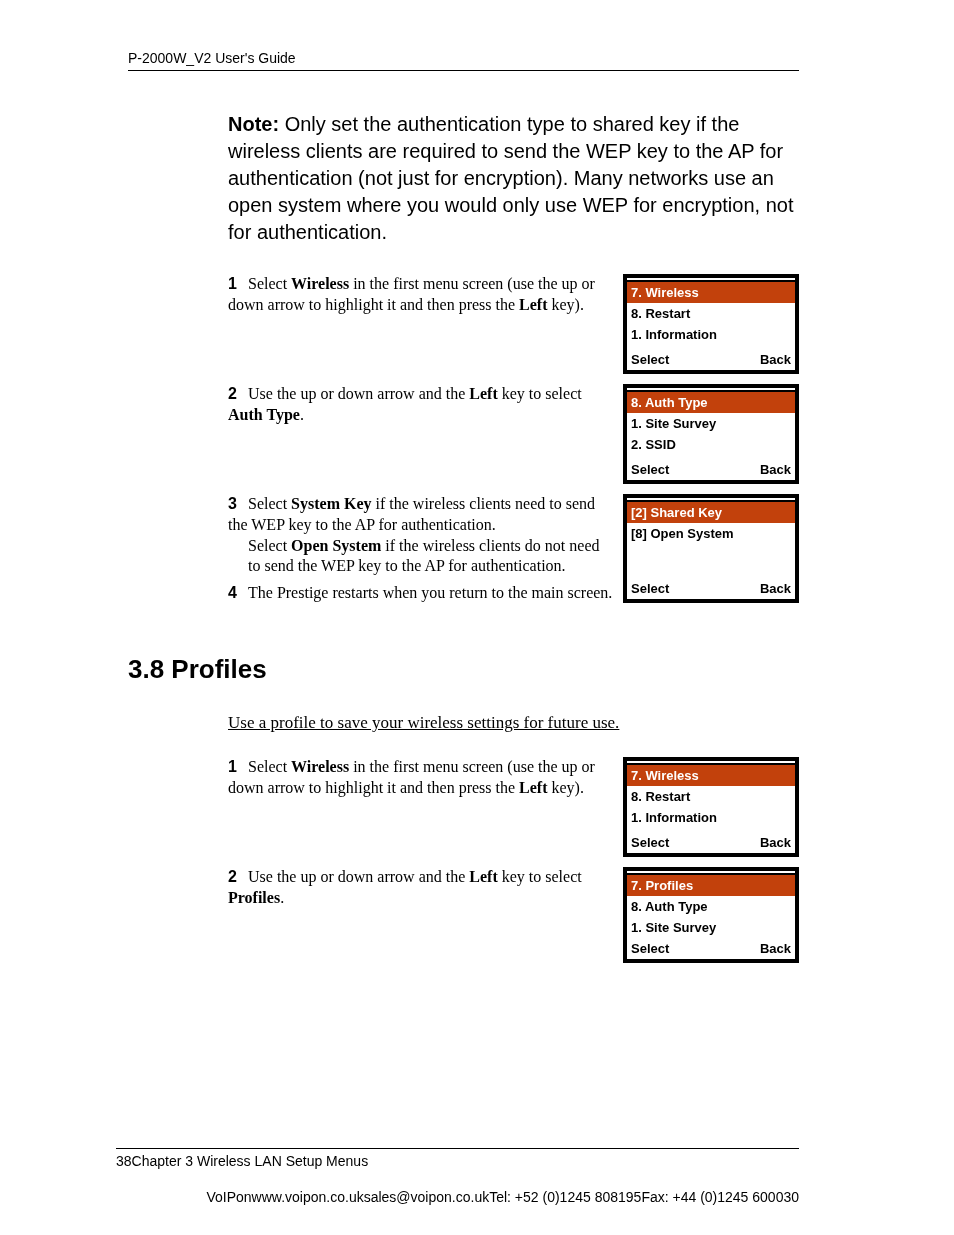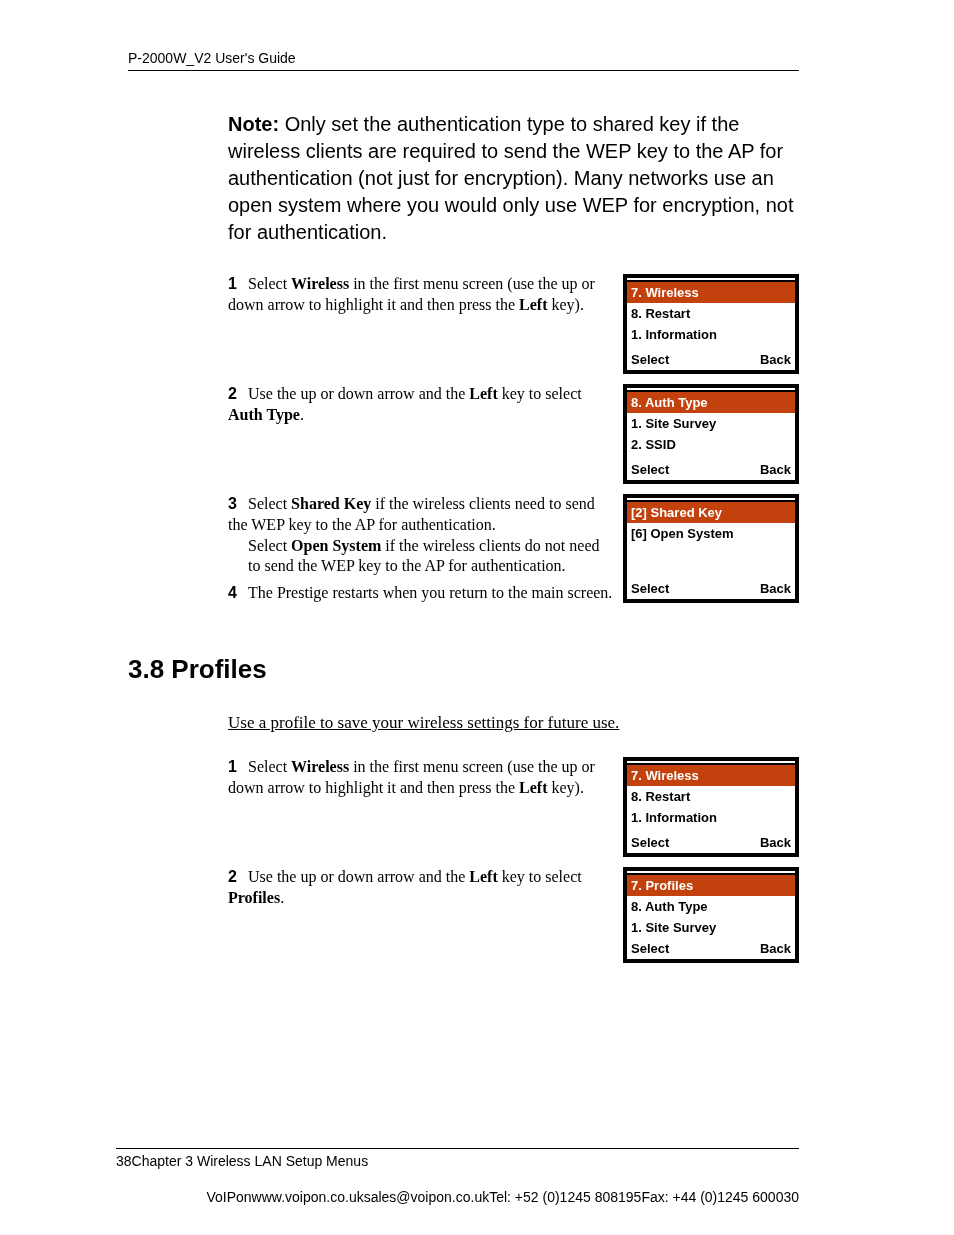--- a/index.html
+++ b/index.html
@@ -154,33 +154,33 @@
       <div class="screen-footer">
         <span>Select</span>
         <span>Back</span>
       </div>
     </div>
   </div>
 
   <div class="step-row" style="margin-top:10px">
     <div class="step-text">
       <div>
-        <span class="step-num">3</span><span>Select </span><span class="b">Shared Key</span><span> if the wireless clients need to send the WEP key to the AP for authentication.</span>
+        <span class="step-num">3</span><span>Select </span><span class="b">System Key</span><span> if the wireless clients need to send the WEP key to the AP for authentication.</span>
       </div>
       <div style="padding-left:20px">
         <span>Select </span><span class="b">Open System</span><span> if the wireless clients do not need to send the WEP key to the AP for authentication.</span>
       </div>
       <div style="margin-top:6px">
         <span class="step-num">4</span><span>The Prestige restarts when you return to the main screen.</span>
       </div>
     </div>
     <div class="screen">
       <div class="screen-hrule"></div>
       <div class="screen-row sel">[2] Shared Key</div>
-      <div class="screen-row">[6] Open System</div>
+      <div class="screen-row">[8] Open System</div>
       <div style="height:34px"></div>
       <div class="screen-footer">
         <span>Select</span>
         <span>Back</span>
       </div>
     </div>
   </div>
 
   <div class="section-heading">3.8  Profiles</div>
 

